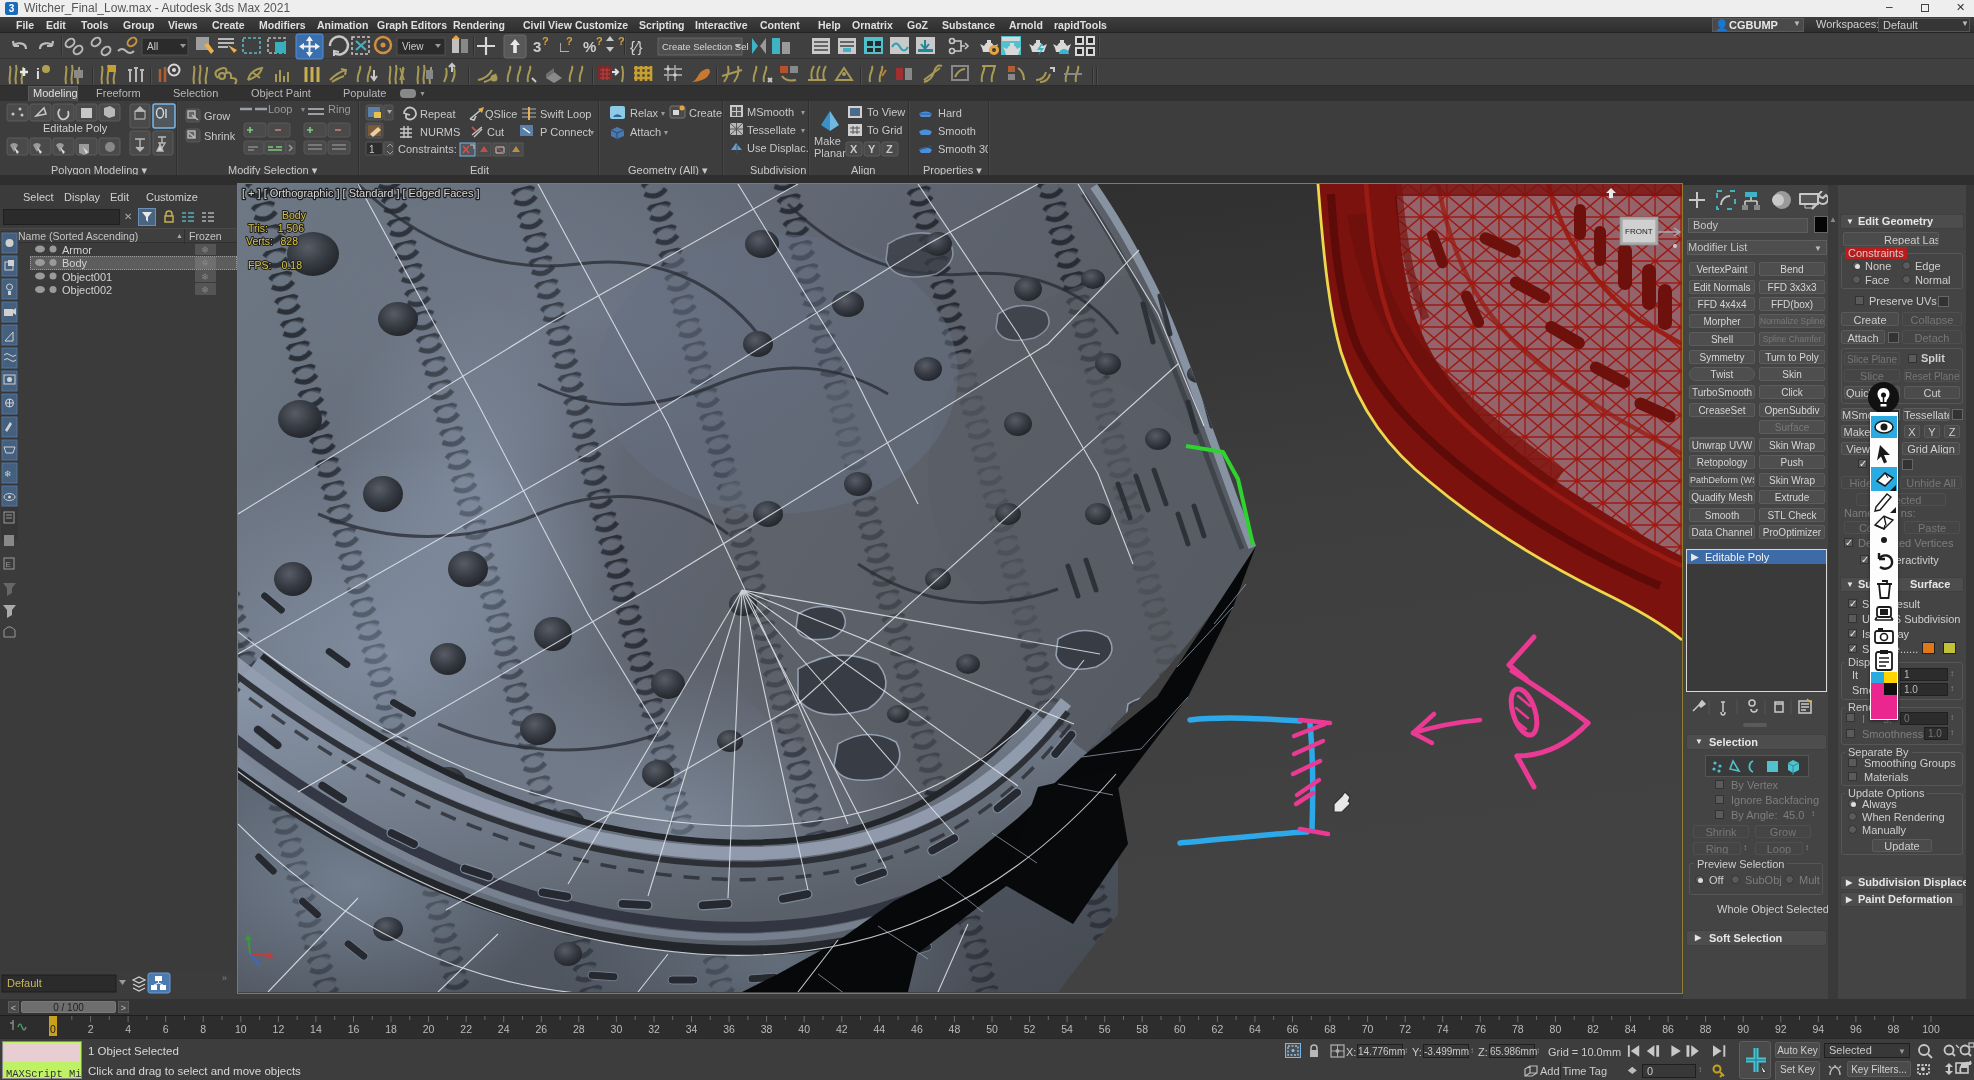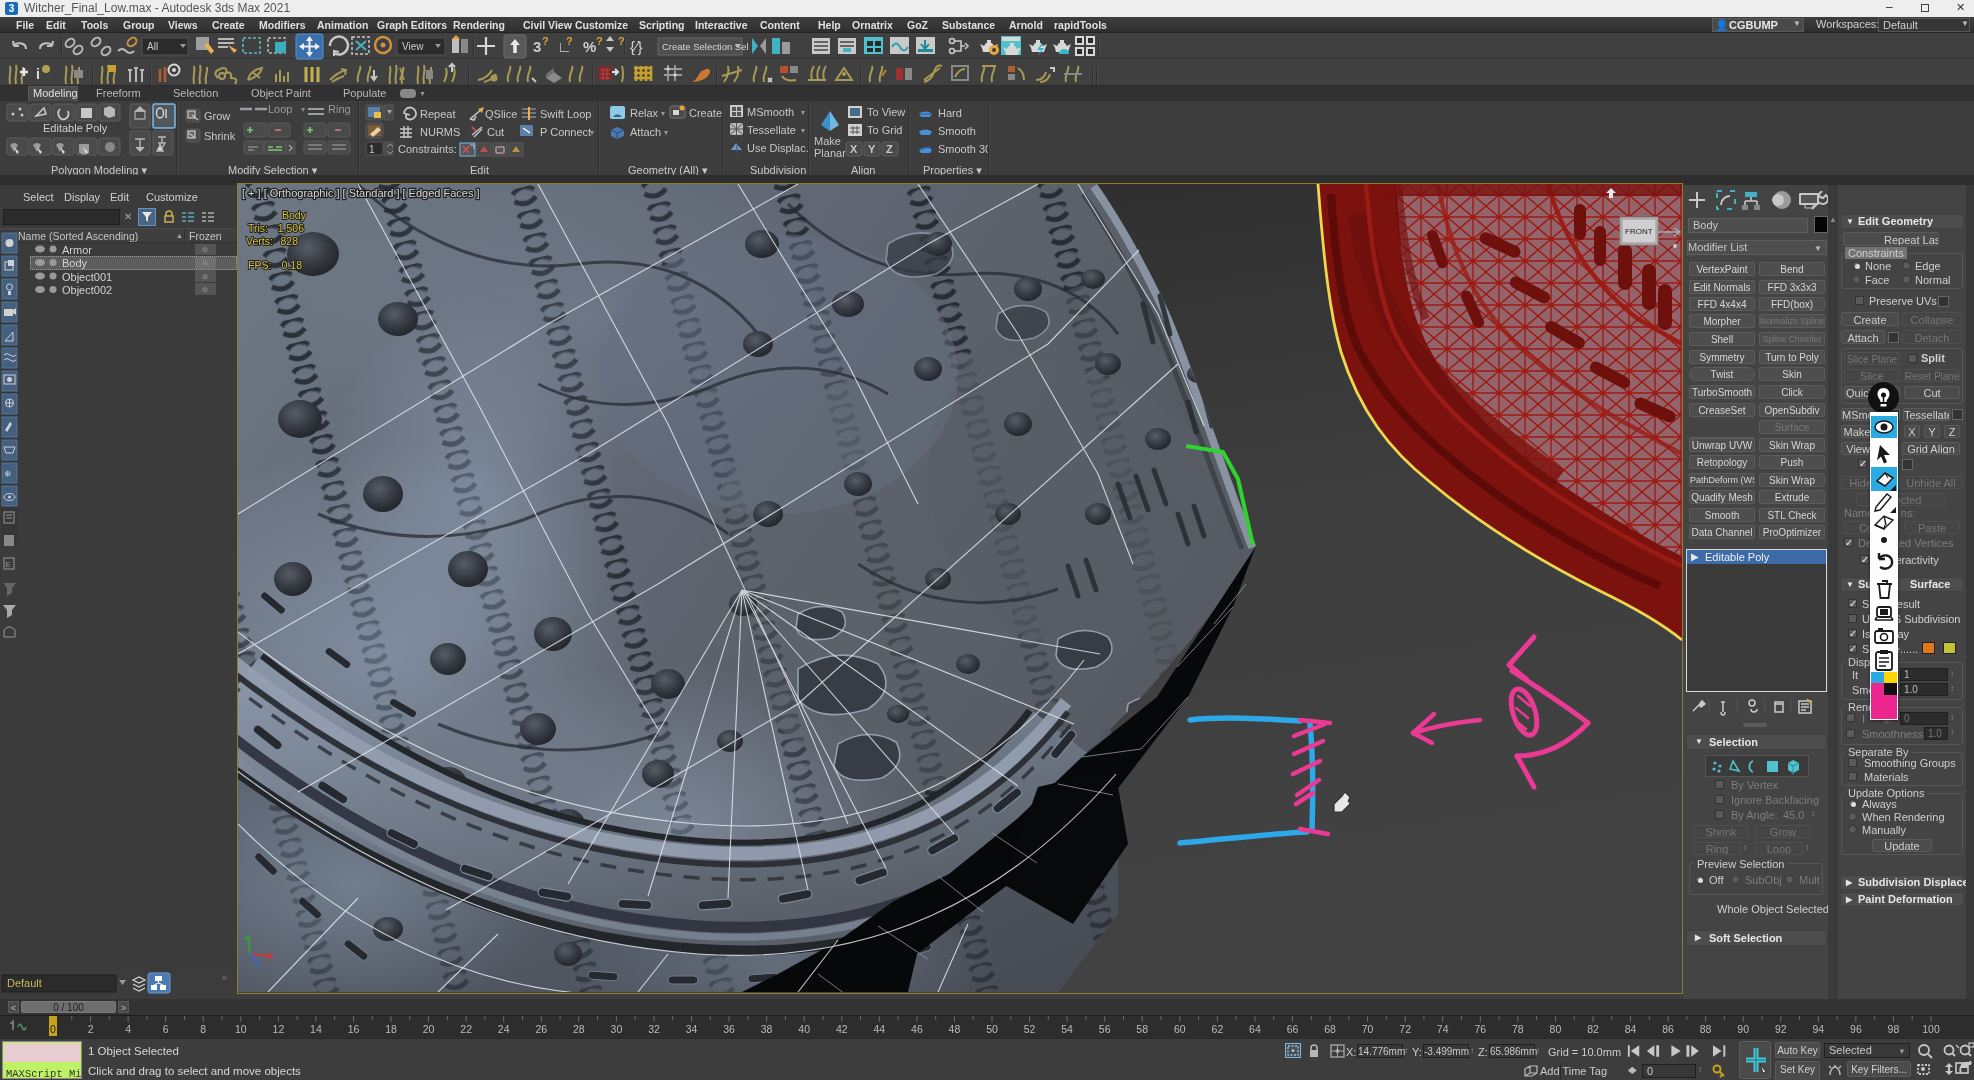--- a/index.html
+++ b/index.html
@@ -1263,21 +1263,21 @@
   <div id="rscroll1" class="abs">
       <span class="t" style="left:1px;top:30px;color:#888;font-size:8px;">▲</span>
     </div>
   <div id="rpanel2" class="abs">
     <div class="rollhead" style="left:2px;top:29px;width:124px;height:15px;">
         <span class="t" style="left:5px;top:2px;font-size:8px;">▼</span>
         <span class="t" style="left:17px;top:0px;">Edit Geometry</span>
       </div>
     <div class="btn" style="left:5px;top:47px;width:96px;height:14px;line-height:14px;padding-left:40px;">Repeat Last</div>
     <div class="grp" style="left:3px;top:68px;width:122px;height:36px;">
-      <span class="t" style="left:3px;top:-7px;background:#737373;padding:0 3px;color:#cfcfcf;font-size:11px;">Constraints</span>
+      <span class="t" style="left:3px;top:-7px;background:#b91c1c;padding:0 3px;color:#cfcfcf;font-size:11px;">Constraints</span>
     </div>
     <div class="rad on" style="left:14px;top:76px;"></div>
       <span class="rtext t" style="left:27px;top:75px;">None</span>
     <div class="rad" style="left:64px;top:76px;"></div>
       <span class="rtext t" style="left:77px;top:75px;">Edge</span>
     <div class="rad" style="left:14px;top:90px;"></div>
       <span class="rtext t" style="left:27px;top:89px;">Face</span>
     <div class="rad" style="left:64px;top:90px;"></div>
       <span class="rtext t" style="left:77px;top:89px;">Normal</span>
     <div class="chk" style="left:17px;top:111px;"></div>

